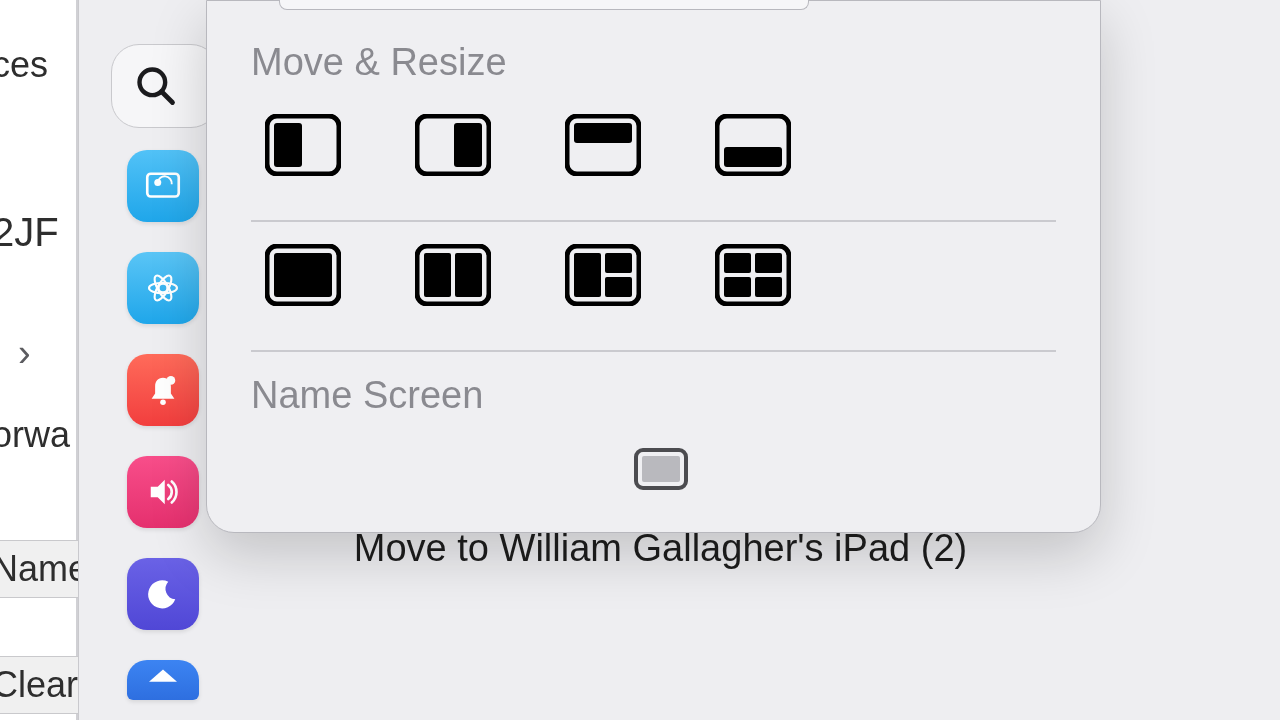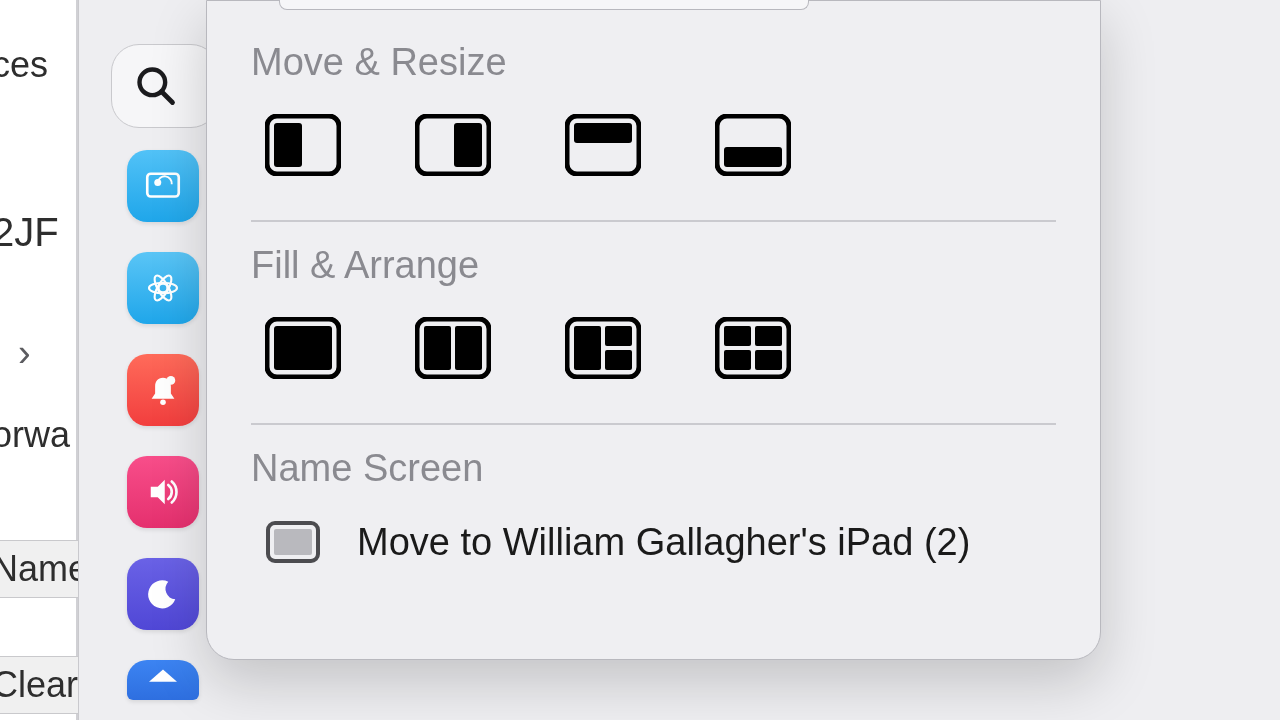--- a/index.html
+++ b/index.html
@@ -89,21 +89,21 @@
   .ai-purple{ background: linear-gradient(180deg,#6A62E6,#5047D6); }
   .ai-blue3 { background: linear-gradient(180deg,#3C84F2,#2E6FE0); border-radius:20px 20px 6px 6px;}
   .app-icon svg { width: 42px; height: 42px; }
 
   
   .popover {
     position: absolute;
     left: 206px;
     top: 0px;
     width: 895px;
-    height: 660px;
+    height: 533px;
     background: #EFEFF2;
     border: 1px solid #B8B8BE;
     border-radius: 0 0 28px 28px;
     box-shadow: 0 22px 56px rgba(0,0,0,0.18);
     padding: 30px 44px 0 44px;
   }
   .popover-notch {
     position: absolute;
     top: -1px; left: 72px;
     width: 530px; height: 10px;
@@ -139,20 +139,21 @@
     border-top: 2px solid #CACACF;
     margin: 0 0 22px 0;
   }
 
   .fullscreen-row {
     display: flex;
     align-items: center;
     gap: 36px;
     padding-left: 14px;
     margin-top: 30px;
+    flex-direction: column;
   }
   .fs-icon {
     width: 56px; height: 44px;
   }
   .fs-icon svg { width:100%; height:100%; display:block; }
   .fs-label {
     font-size: 38px;
     color: #1a1a1a;
     font-weight: 400;
   }
@@ -251,21 +252,20 @@
     <div class="tile">
       <svg viewBox="0 0 76 62">
           <rect x="2" y="2" width="72" height="58" rx="10" fill="none" stroke="#000" stroke-width="5"></rect>
           <rect x="9" y="33" width="58" height="20" rx="3" fill="#000"></rect>
         </svg>
     </div>
   </div>
 
   <hr class="sep">
 
-  <div class="section-title">Fill &amp; Arrange</div>
   <div class="tile-row">
     <div class="tile">
       <svg viewBox="0 0 76 62">
           <rect x="2" y="2" width="72" height="58" rx="10" fill="none" stroke="#000" stroke-width="5"></rect>
           <rect x="9" y="9" width="58" height="44" rx="3" fill="#000"></rect>
         </svg>
     </div>
     <div class="tile">
       <svg viewBox="0 0 76 62">
           <rect x="2" y="2" width="72" height="58" rx="10" fill="none" stroke="#000" stroke-width="5"></rect>

